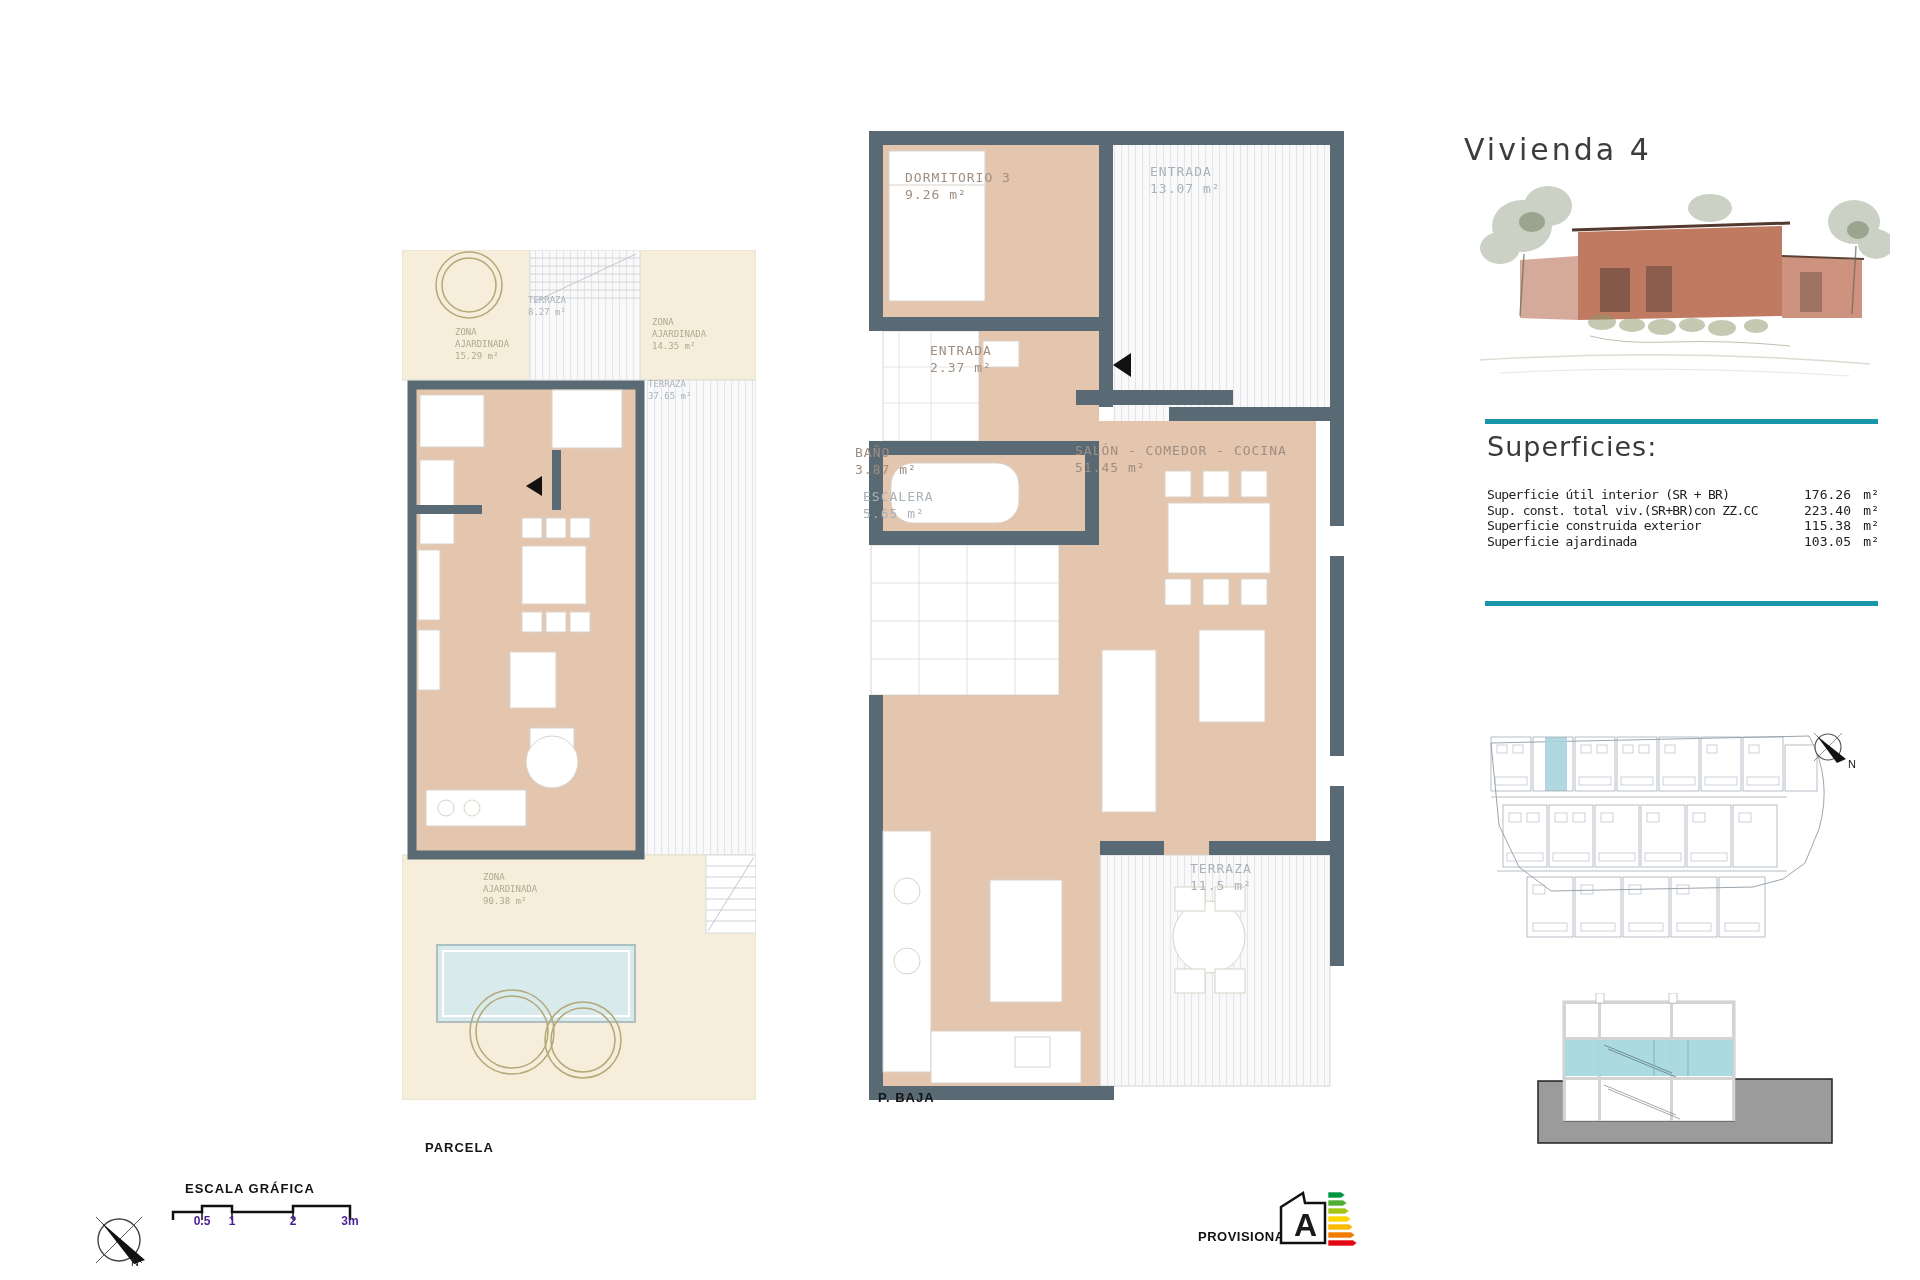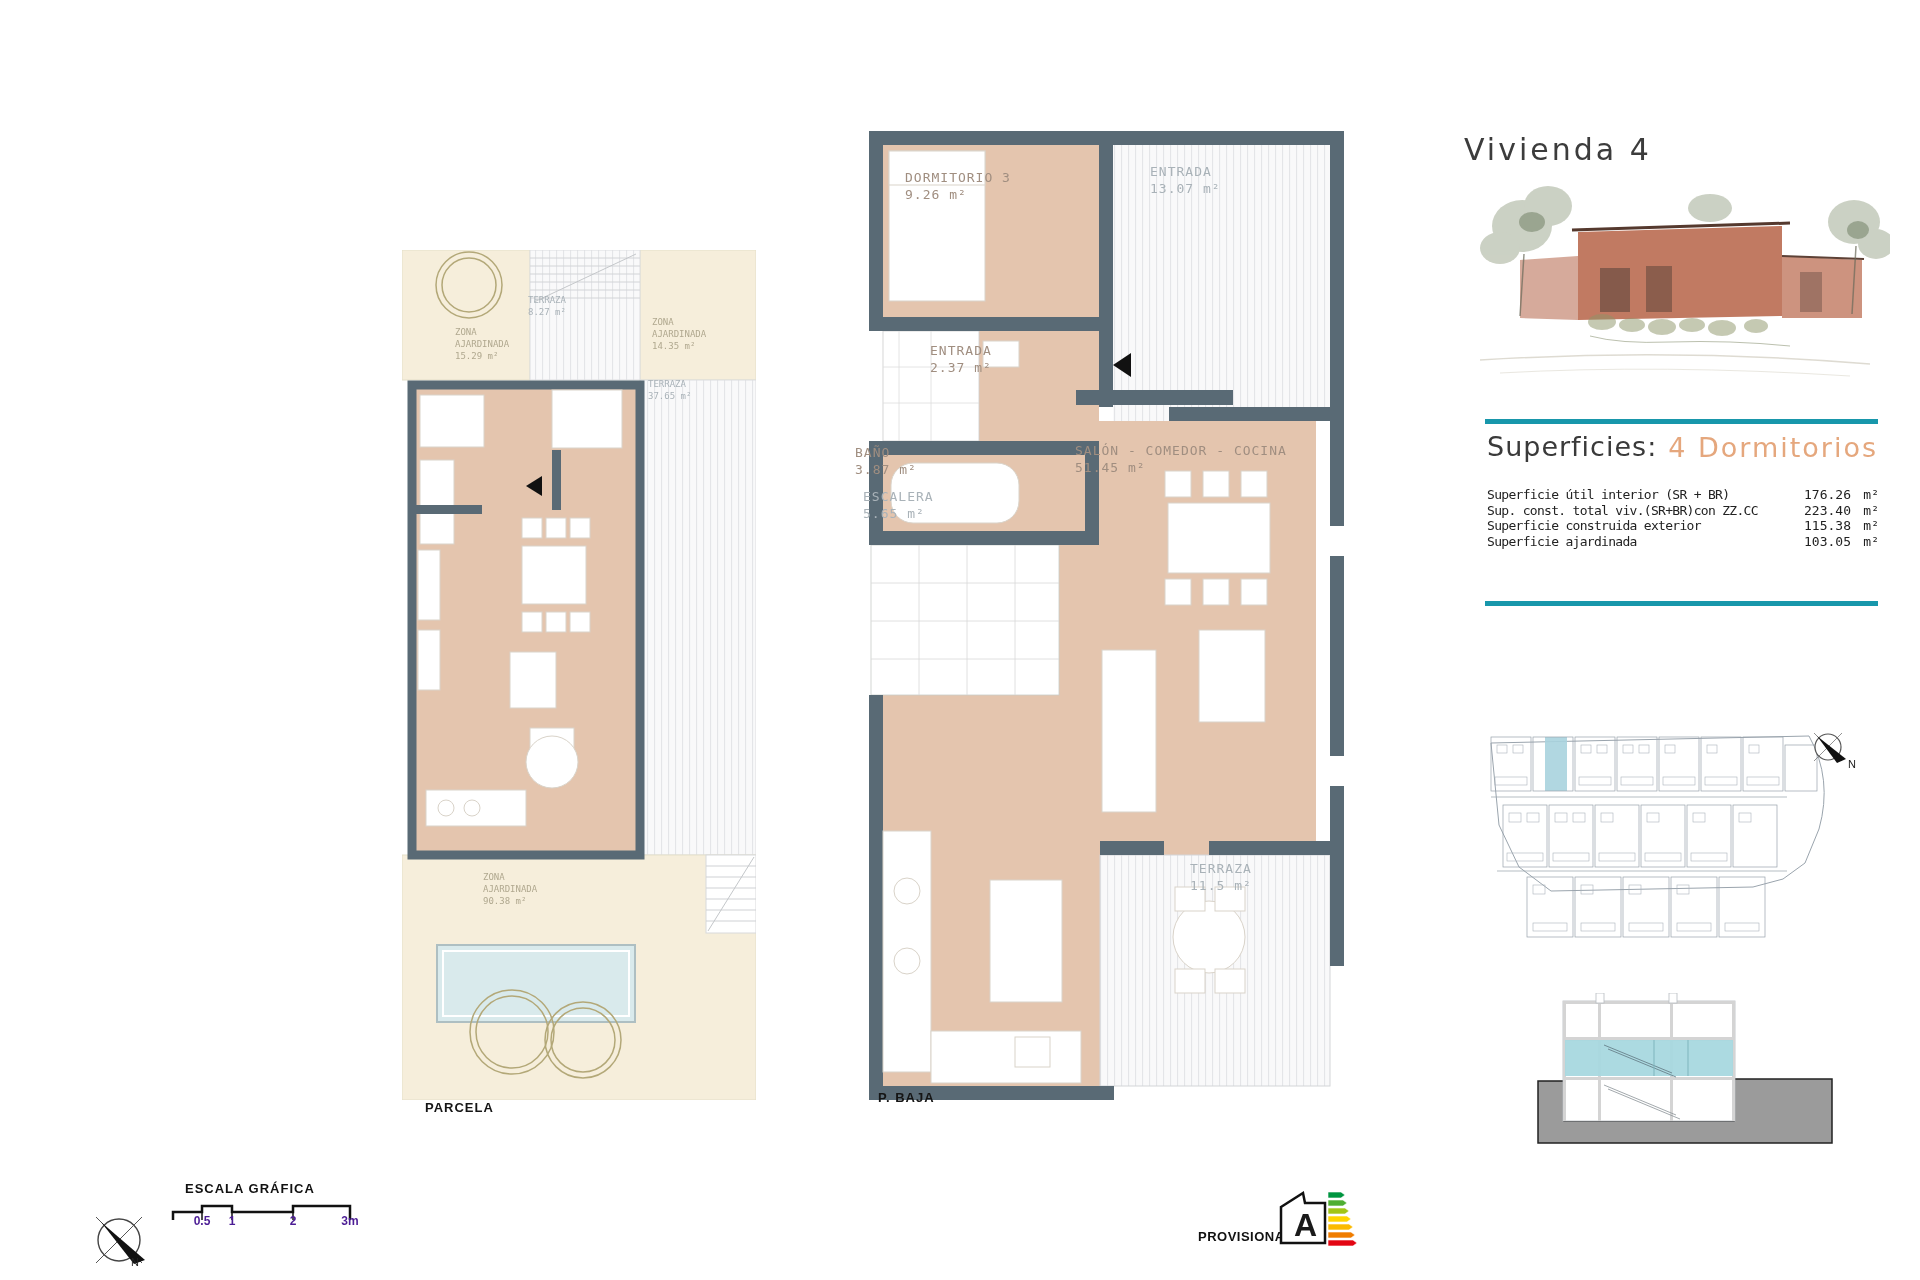--- a/index.html
+++ b/index.html
@@ -118,21 +118,21 @@
     <span>14.35 m²</span>
   </div>
   <div class="zone-label" style="left:648px;top:378px;color:#a9b2b8;">
     <span>TERRAZA</span>
     <span>37.65 m²</span>
   </div>
   <div class="zone-label" style="left:483px;top:871px;width:62px;">
     <span style="white-space:normal;">ZONA AJARDINADA</span>
     <span>90.38 m²</span>
   </div>
-  <div class="plan-caption" style="left:425px;top:1100px;">PARCELA</div>
+  <div class="plan-caption" style="left:425px;top:1140px;">PARCELA</div>
 
   <svg class="abs" style="left:869px;top:131px;" width="475" height="969" viewBox="0 0 475 969">
     <defs>
       <pattern id="deckB" width="7" height="8" patternUnits="userSpaceOnUse">
         <rect width="7" height="8" fill="#f9f9fa"></rect>
           <path d="M0.5,0V8" stroke="#e4e5e8" stroke-width="1.2"></path>
       </pattern>
     </defs>
 
     <rect x="244" y="14" width="217" height="276" fill="url(#deckB)"></rect>
@@ -261,21 +261,20 @@
         <ellipse cx="232" cy="157" rx="13" ry="7"></ellipse>
       <ellipse cx="262" cy="160" rx="14" ry="8"></ellipse>
         <ellipse cx="296" cy="158" rx="12" ry="7"></ellipse>
     </g>
     <path d="M130,168 q30,8 80,6 q60,-2 120,4" stroke="#77815e" stroke-width="1" fill="none" opacity="0.5"></path>
   </svg>
 
   <div class="rule" style="left: 1485px; top: 419px; width: 393px; background: rgb(24, 151, 171);"></div>
 
   <div class="sup-head" style="left:1487px;top:431px;">Superficies:</div>
-  <div class="sup-sub" style="left: 1560px; top: 432px; width: 318px; color: rgb(229, 167, 125);">4 Dormitorios</div>
 
   <div class="sup-rows" style="left:1487px;top:487px;">
     <div class="sup-row">
       <span class="lbl">Superficie útil interior (SR + BR)</span>
       <span class="val">176.26</span>
       <span class="unit">m²</span>
     </div>
     <div class="sup-row">
       <span class="lbl">Sup. const. total viv.(SR+BR)con ZZ.CC</span>
       <span class="val">223.40</span>

